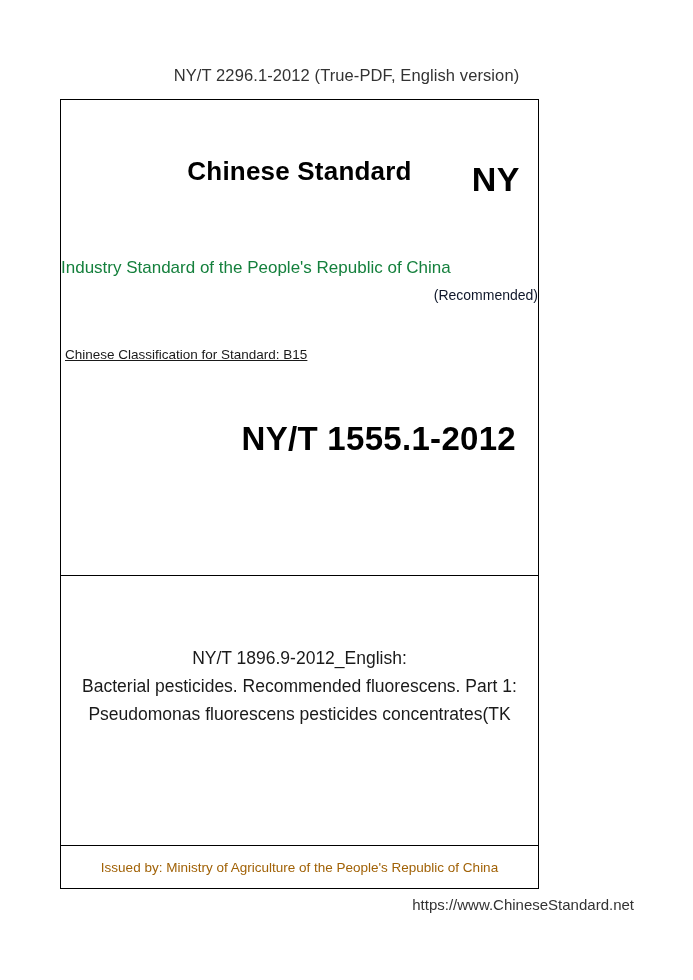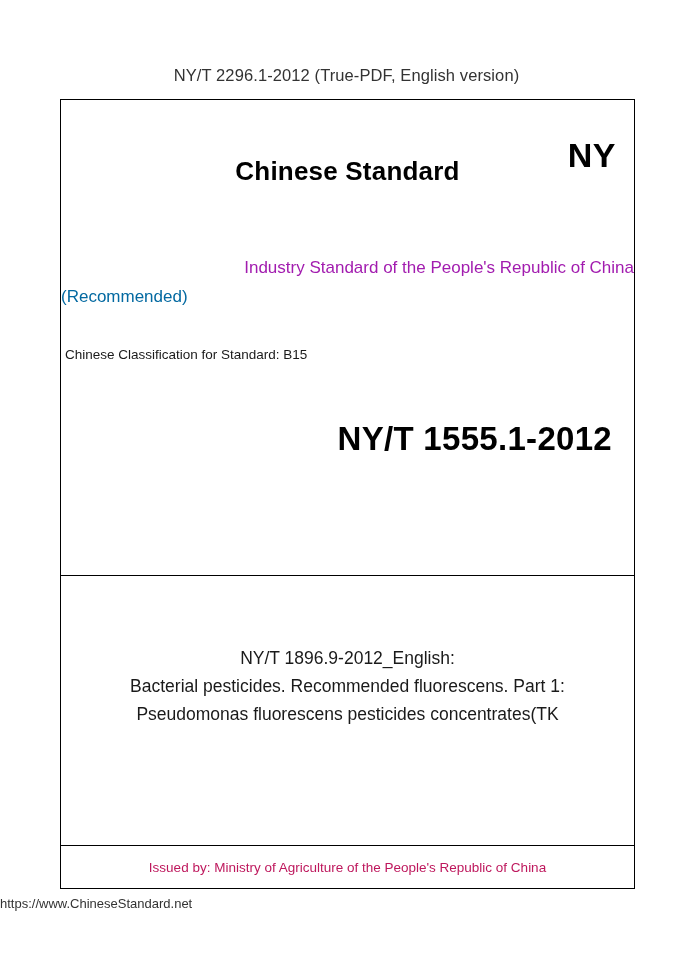--- a/index.html
+++ b/index.html
@@ -27,21 +27,21 @@
     width: 693px;
     text-align: center;
     font-size: 16.5px;
     color: #333333;
     letter-spacing: 0.1px;
   }
   .doc-frame {
     position: absolute;
     top: 99px;
     left: 60px;
-    width: 575px;
+    width: 479px;
     height: 790px;
     border: 1.5px solid #000000;
     box-sizing: border-box;
   }
   
   .section-upper {
     position: absolute;
     top: 0;
     left: 0;
     width: 100%;
@@ -54,51 +54,52 @@
     top: 56px;
     left: 0;
     width: 100%;
     text-align: center;
     font-size: 26px;
     font-weight: bold;
     letter-spacing: 0.2px;
   }
   .std-mark {
     position: absolute;
-    top: 36px;
+    top: 60px;
     right: 18px;
     font-size: 34px;
     font-weight: bold;
     letter-spacing: 0.5px;
   }
   .industry-line1 {
     position: absolute;
     top: 158px;
     left: 0;
     width: 100%;
-    text-align: right;
+    text-align: left;
     font-size: 17px;
-    color: #a21caf;
+    color: #15803d;
   }
   .industry-line2 {
     position: absolute;
     top: 187px;
     left: 0;
     width: 100%;
-    text-align: left;
-    font-size: 17px;
-    color: #0369a1;
+    text-align: right;
+    font-size: 14px;
+    color: #0f172a;
   }
   .classification {
     position: absolute;
     top: 247px;
     left: 4px;
     width: 100%;
     font-size: 13.5px;
     color: #1a1a1a;
+    text-decoration: underline;
   }
   .std-number {
     position: absolute;
     top: 320px;
     left: 0;
     width: 100%;
     padding-right: 22px;
     box-sizing: border-box;
     text-align: right;
     font-size: 33px;
@@ -134,29 +135,29 @@
     top: 746px;
     left: 0;
     width: 100%;
     height: 42px;
     display: flex;
     align-items: center;
     justify-content: center;
   }
   .issuer-text {
     font-size: 13.5px;
-    color: #be185d;
+    color: #a16207;
   }
   .site-url {
     position: absolute;
     top: 896px;
     left: 0;
     width: 634px;
-    text-align: left;
-    font-size: 13px;
+    text-align: right;
+    font-size: 15px;
     color: #333333;
   }
 </style>
 </head>
 <body>
 
 <div class="page">
 
   <div class="top-caption">NY/T 2296.1-2012 (True-PDF, English version)</div>
 

